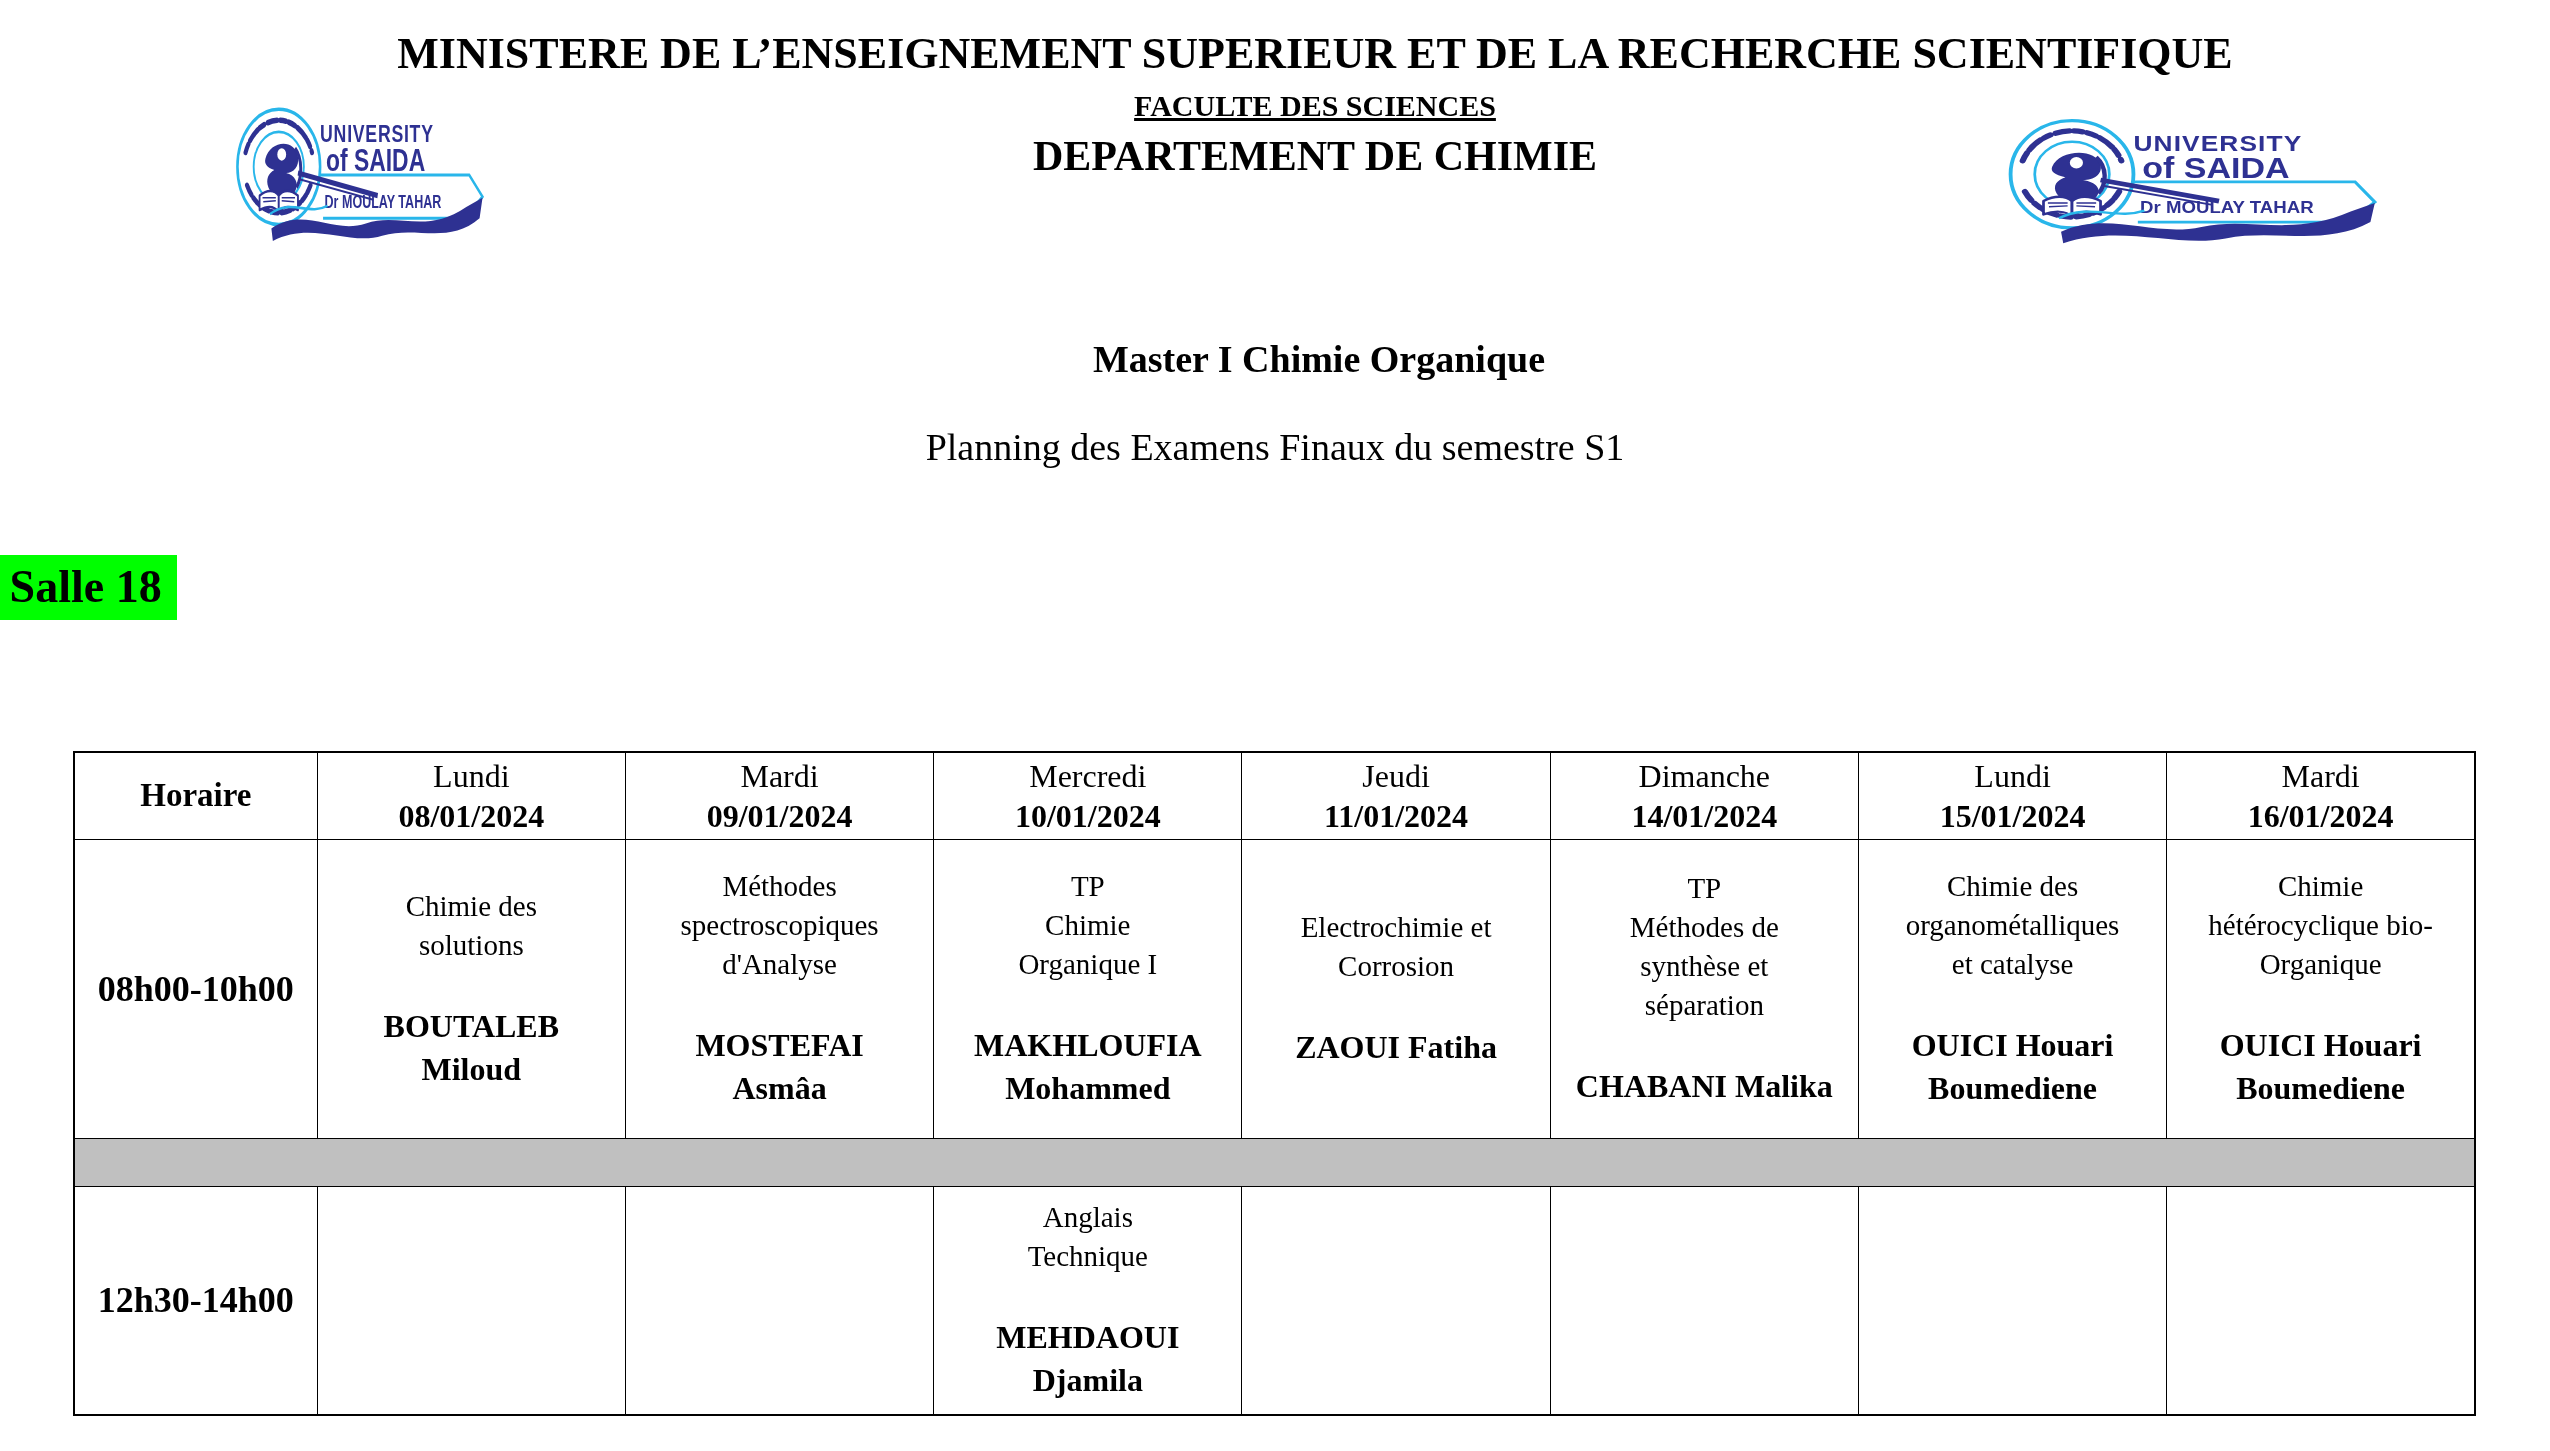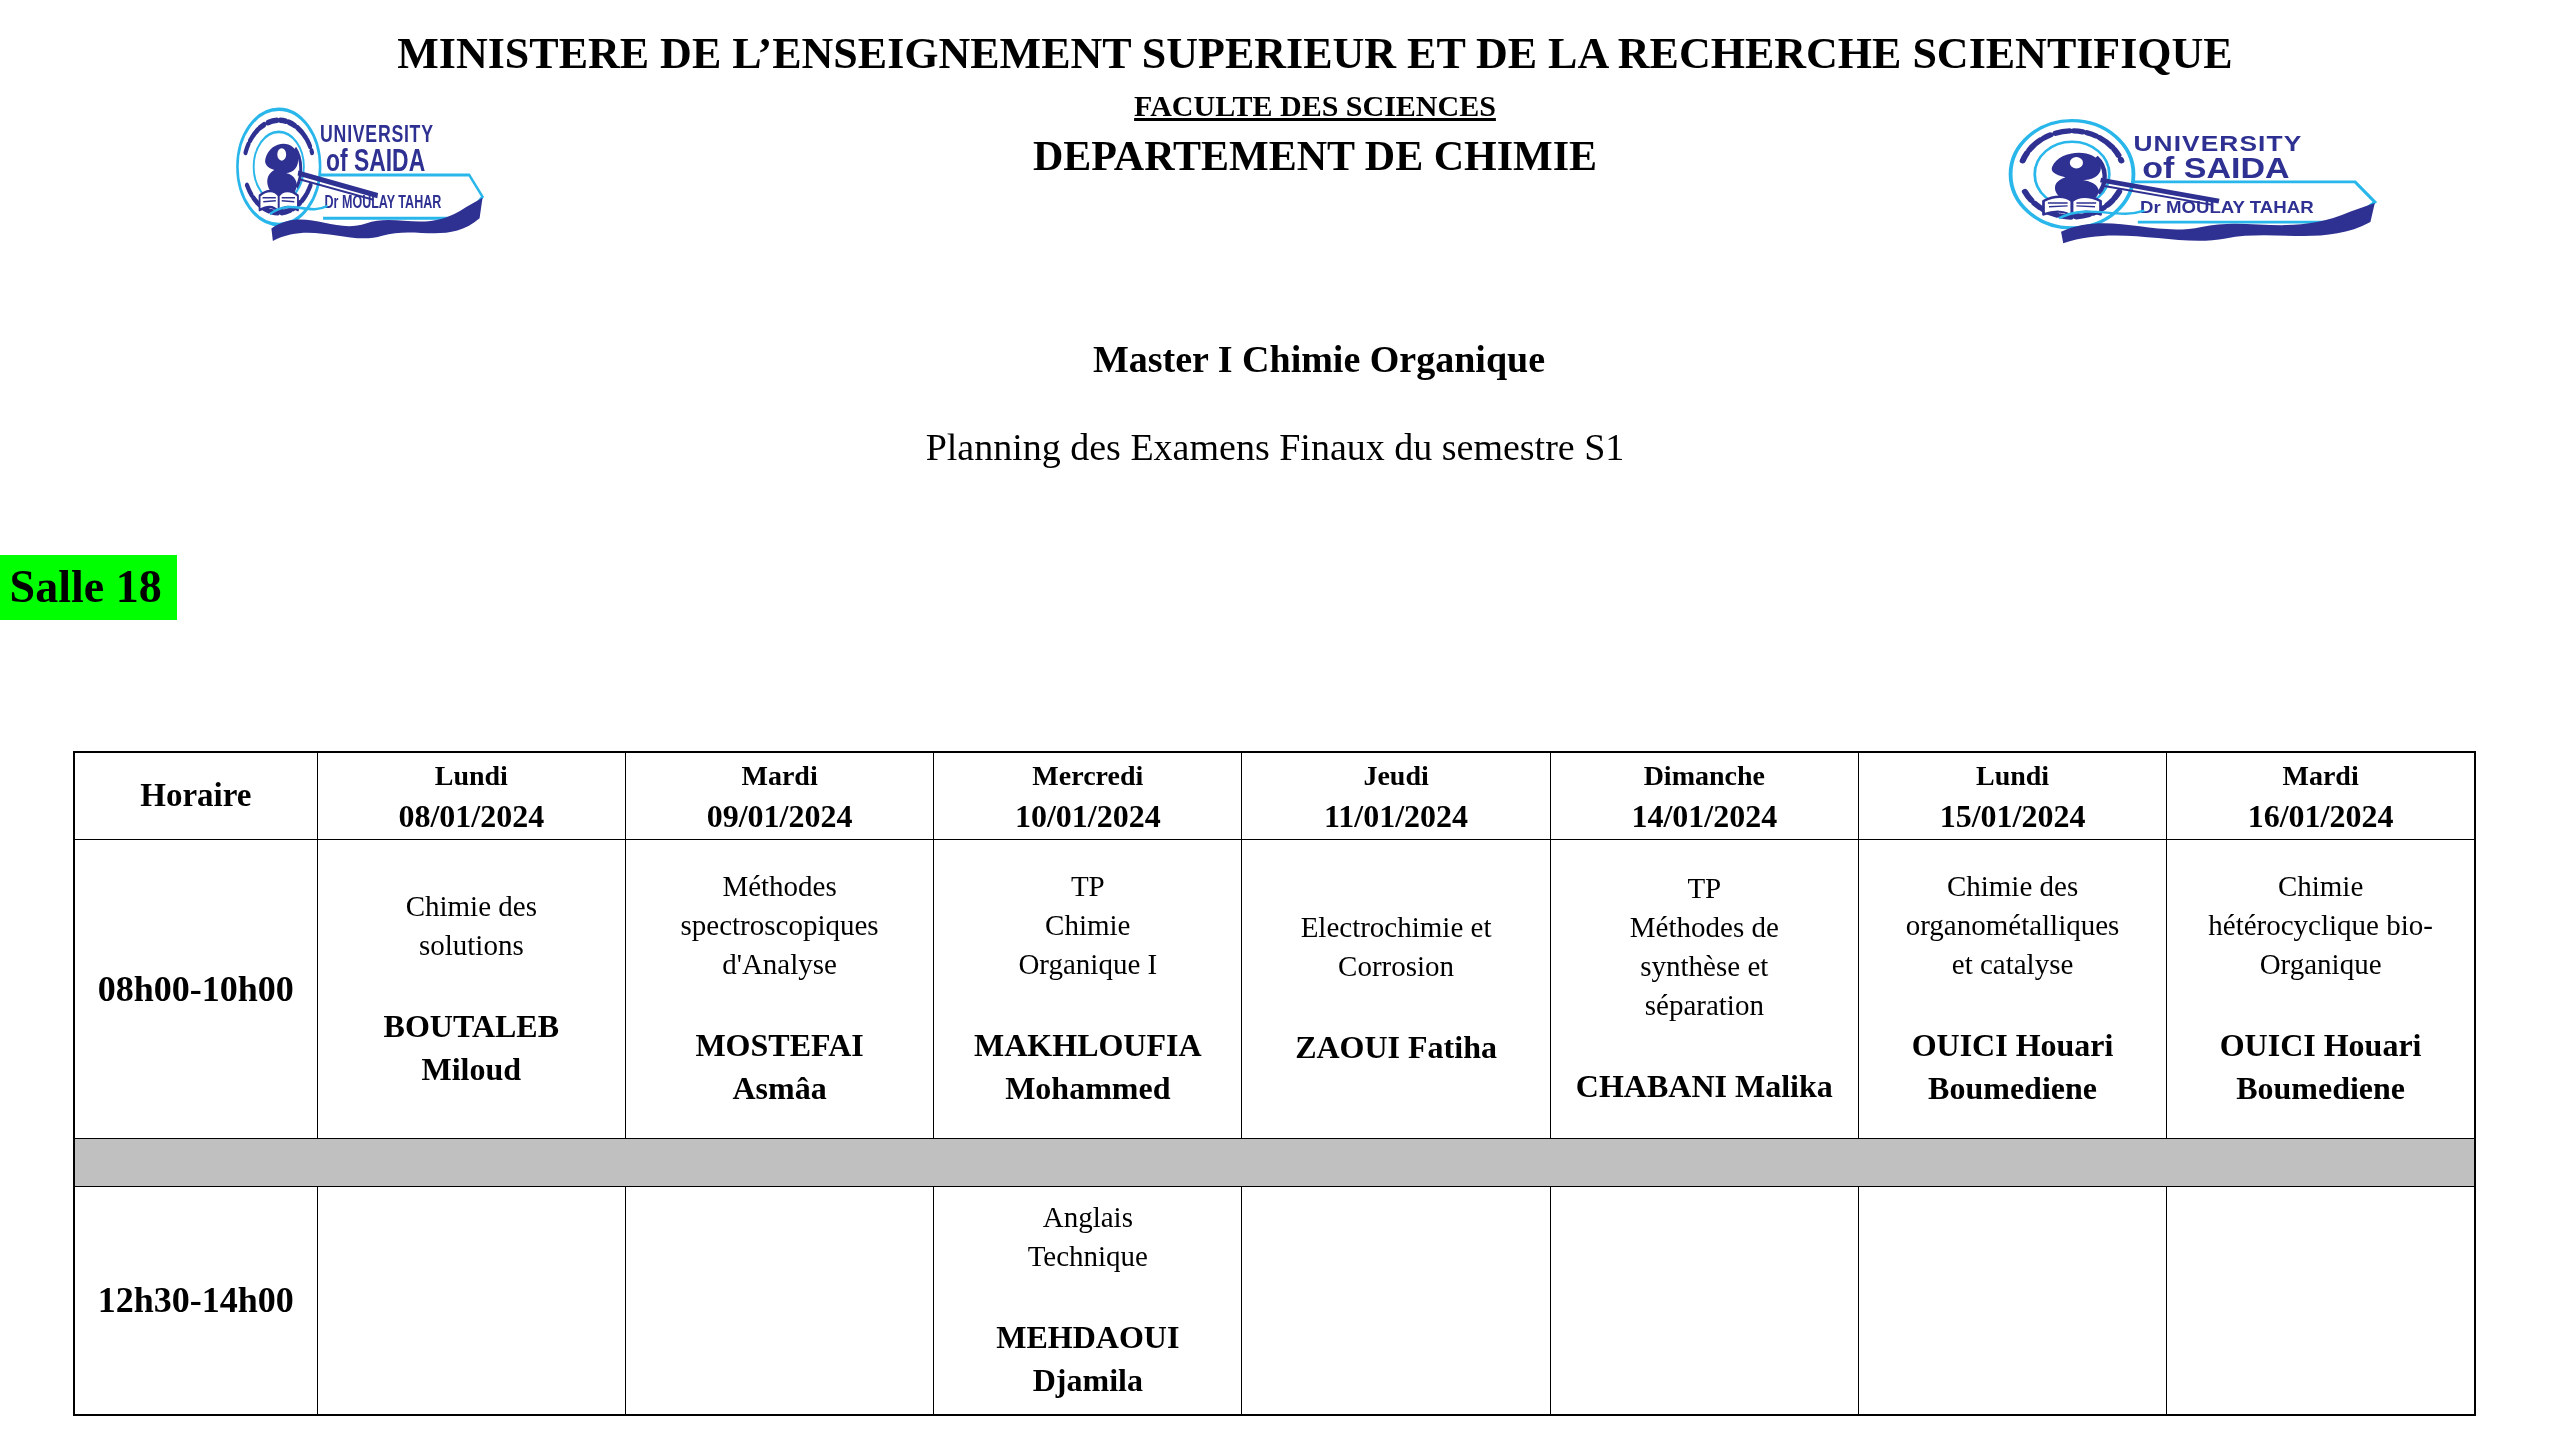--- a/index.html
+++ b/index.html
@@ -41,21 +41,21 @@
     position:absolute;left:73px;top:751px;width:2403px;
     border-collapse:collapse;table-layout:fixed;text-align:center;
     border:2.9px solid var(--ink);
   }
   .exam-table th,.exam-table td{border:1.9px solid var(--ink);padding:0;vertical-align:middle;overflow:hidden;}
   .exam-table thead tr{height:87px;}
   .row-slot1{height:299px;}
   .row-sep{height:48px;}
   .row-slot2{height:229px;}
   .corner-cell{font-size:33px;font-weight:bold;}
-  .day-name{font-size:28px;font-weight:bold;line-height:40px;}
+  .day-name{font-size:32px;font-weight:normal;line-height:40px;}
   .day-date{font-size:32px;font-weight:bold;line-height:40px;}
   .time-cell{font-size:36px;font-weight:bold;}
   .course{font-size:29px;font-weight:normal;line-height:39px;white-space:pre-line;}
   .teacher{font-size:32px;font-weight:bold;line-height:43px;white-space:pre-line;margin-top:40px;}
   .sep-cell{background:var(--silver);border-left:2.9px solid var(--ink);border-right:2.9px solid var(--ink);border-bottom:2.9px solid var(--ink);}
 </style>
 </head>
 <body>
 
 <div class="page">

